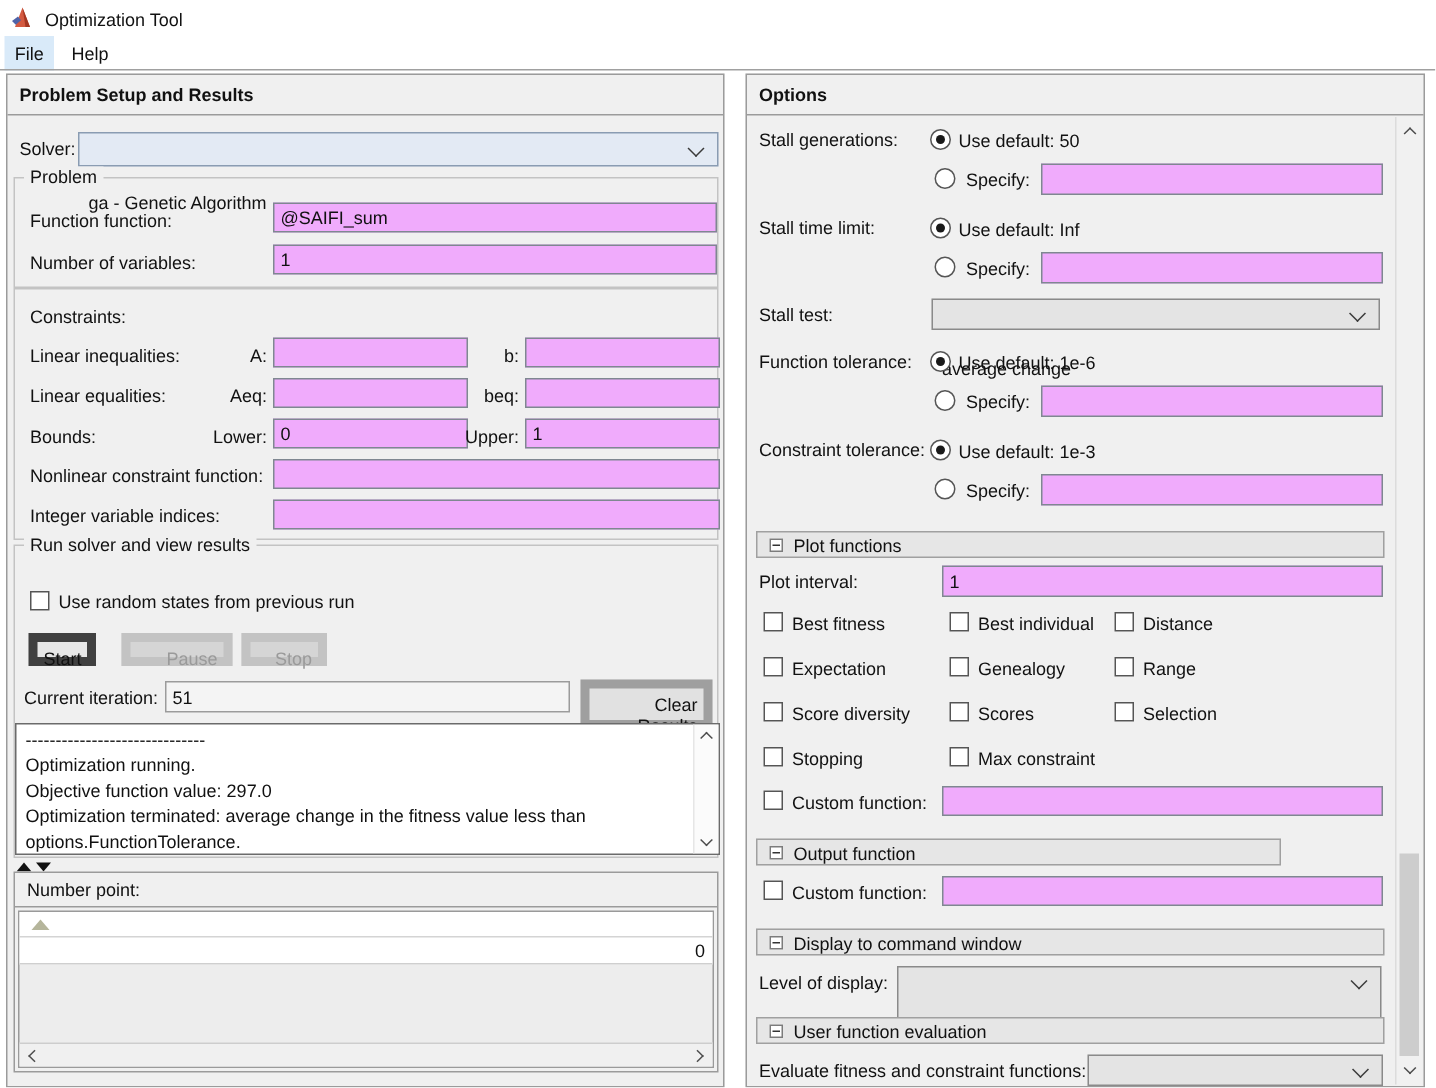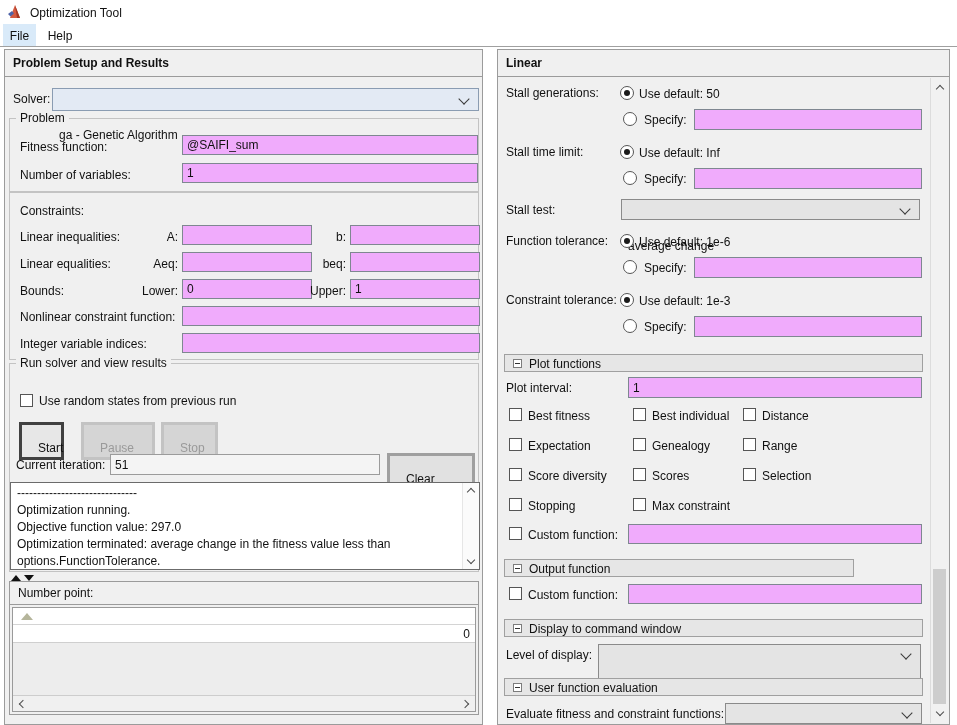--- a/index.html
+++ b/index.html
@@ -5,21 +5,21 @@
   html,body{margin:0;padding:0;background:#fff;}
   .win{position:relative;width:957px;height:725px;background:#fff;font:12px "Liberation Sans",sans-serif;color:#111;overflow:hidden;}
   .abs{position:absolute;}
   .lbl{position:absolute;white-space:nowrap;}
   .panel{position:absolute;background:#f0f0f0;border:1px solid #9b9b9b;box-sizing:border-box;}
   .phead{height:27px;border-bottom:1px solid #9b9b9b;box-sizing:border-box;padding:6px 8px 0;font-weight:bold;}
   .gbox{position:absolute;border:1px solid #c3c3c3;box-sizing:border-box;}
   .legend{position:absolute;top:-8px;left:6px;background:#f0f0f0;padding:0 4px;white-space:nowrap;}
   .f{position:absolute;background:#f0abfc;border:1px solid #7f8791;box-sizing:border-box;font:12px "Liberation Sans",sans-serif;padding:0 4px;color:#111;outline:none;}
   .f[readonly]{background:#f4f4f4;border-color:#9b9b9b;}
-  .btn{position:absolute;background:#e7e7e7;border:3px solid #404040;box-sizing:border-box;font:12px "Liberation Sans",sans-serif;text-align:left;color:#111;padding:16px;}
+  .btn{position:absolute;background:#e7e7e7;border:6px solid #404040;box-sizing:border-box;font:12px "Liberation Sans",sans-serif;text-align:right;color:#111;padding:4px;}
   .btn.dis{background:#d5d5d5;border-color:#c3c3c3;color:#9a9a9a;}
   .btn.norm{background:#e1e1e1;border-color:#9f9f9f;}
   .cb{position:absolute;width:13px;height:13px;background:#fff;border:1px solid #555;box-sizing:border-box;}
   .radio{position:absolute;width:14px;height:14px;background:#fff;border:1px solid #555;border-radius:50%;box-sizing:border-box;}
   .radio.sel::after{content:"";position:absolute;left:3px;top:3px;width:6px;height:6px;border-radius:50%;background:#1a1a1a;}
   .dd{position:absolute;background:#e4e4e4;border:1px solid #8a8a8a;box-sizing:border-box;}
   .dd .txt{position:absolute;left:6px;top:3px;white-space:nowrap;margin-top:36px;}
   .dd.solver{background:#e3eaf4;border-color:#8a9cb2;}
   .chev{position:absolute;width:7px;height:7px;border-right:1px solid #3a3a3a;border-bottom:1px solid #3a3a3a;}
   .chev.down{transform:rotate(45deg);}
@@ -61,21 +61,21 @@
     <div class="phead">Problem Setup and Results</div>
 
     <span class="lbl" style="left:8px;top:42px;">Solver:</span>
     <div class="dd solver" style="left:47px;top:38px;width:427px;height:23px;">
       <span class="txt">ga - Genetic Algorithm</span>
       <span class="chev down" style="right:10px;top:6px;"></span>
     </div>
 
     <div class="gbox" style="left:4px;top:68px;width:470px;height:74px;">
       <span class="legend">Problem</span>
-      <span class="lbl" style="left:10px;top:21px;">Fitness function:</span>
+      <span class="lbl" style="left:10px;top:21px;">Function function:</span>
       <input class="f" style="left: 172px; top: 16px; width: 296px; height: 20px;" value="@SAIFI_sum">
       <span class="lbl" style="left:10px;top:49px;">Number of variables:</span>
       <input class="f" style="left: 172px; top: 44px; width: 296px; height: 20px;" value="1">
     </div>
 
     <div class="gbox" style="left:4px;top:142px;width:470px;height:168px;">
       <span class="lbl" style="left:10px;top:11px;">Constraints:</span>
 
       <span class="lbl" style="left:10px;top:37px;">Linear inequalities:</span>
       <span class="lbl" style="left:108px;top:37px;width:60px;text-align:right;">A:</span>
@@ -141,21 +141,21 @@
         <div class="abs" style="left:0;right:0;top:16px;height:19px;background:#fff;border-top:1px solid #d4d4d4;border-bottom:1px solid #cfcfcf;box-sizing:border-box;text-align:right;padding:2px 5px 0 0;">0</div>
         <div class="scroll-track" style="left:0;right:0;bottom:0;height:15px;background:#f0f0f0;border-top:1px solid #cdcdcd;">
           <span class="chev sm left" style="left:7px;top:5px;"></span>
           <span class="chev sm right" style="right:7px;top:5px;"></span>
         </div>
       </div>
     </div>
   </div>
 
   <div class="panel" style="left:497px;top:49px;width:453px;height:676px;">
-    <div class="phead">Linear</div>
+    <div class="phead">Options</div>
 
     <span class="lbl" style="left:8px;top:36px;">Stall generations:</span>
     <span class="radio sel" style="left:122px;top:36px;"></span>
     <span class="lbl" style="left:141px;top:37px;">Use default: 50</span>
     <span class="radio" style="left:125px;top:62px;"></span>
     <span class="lbl" style="left:146px;top:63px;">Specify:</span>
     <input class="f" style="left: 196px; top: 59px; width: 228px; height: 21px;">
 
     <span class="lbl" style="left:8px;top:95px;">Stall time limit:</span>
     <span class="radio sel" style="left:122px;top:95px;"></span>

